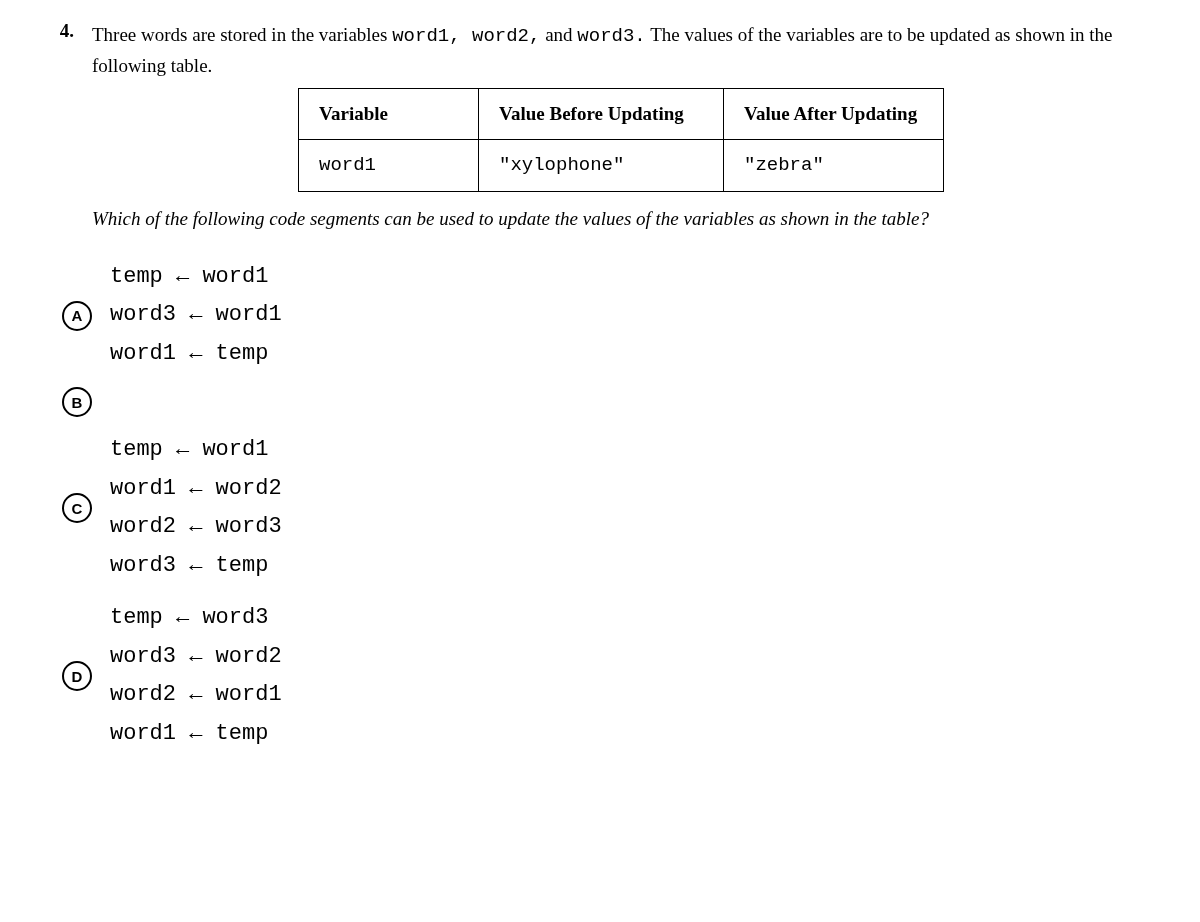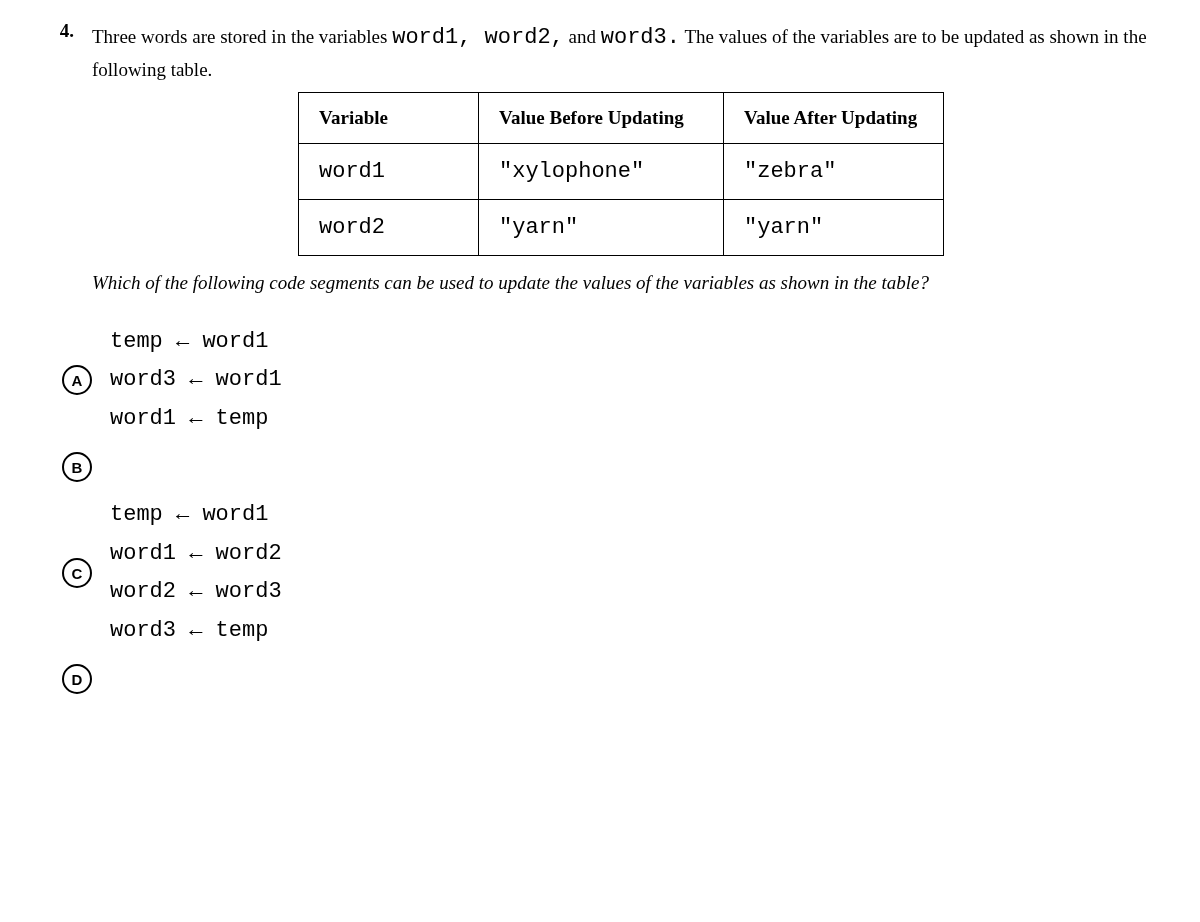--- a/index.html
+++ b/index.html
@@ -24,21 +24,21 @@
       font-weight: bold;
       min-width: 24px;
       text-align: right;
     }
     .question-body {
       flex: 1;
       line-height: 1.6;
     }
     .mono {
       font-family: 'Courier New', Courier, monospace;
-      font-size: 22px;
+      font-size: 19px;
     }
     .table-wrap {
       display: flex;
       justify-content: center;
       margin: 6px 0 2px 0;
     }
     table.var-table {
       border-collapse: collapse;
     }
     table.var-table th,
@@ -108,25 +108,20 @@
             <th class="col-before">Value Before Updating</th>
             <th class="col-after">Value After Updating</th>
           </tr>
         </thead>
         <tbody>
           <tr>
             <td class="mono">word1</td>
             <td class="mono">"xylophone"</td>
             <td class="mono">"zebra"</td>
           </tr>
-          <tr>
-            <td class="mono">word2</td>
-            <td class="mono">"yarn"</td>
-            <td class="mono">"yarn"</td>
-          </tr>
         </tbody>
       </table>
     </div>
 
     <div class="followup">Which of the following code segments can be used to update the values of the variables as shown in the table?</div>
 
   </div>
 </div>
 
 <div class="choices">
@@ -145,15 +140,19 @@
   <div class="choice">
     <div class="choice-letter">C</div>
     <div class="choice-code"><span>temp ← word1</span>
 <span>word1 ← word2</span>
 <span>word2 ← word3</span>
 <span>word3 ← temp</span></div>
   </div>
 
   <div class="choice">
     <div class="choice-letter">D</div>
+    <div class="choice-code"><span>temp ← word3</span>
+<span>word3 ← word2</span>
+<span>word2 ← word1</span>
+<span>word1 ← temp</span></div>
   </div>
 
 </div>
 
 </body></html>

